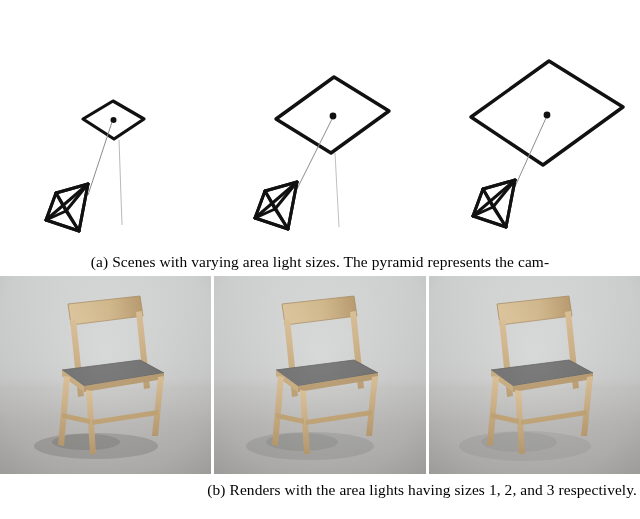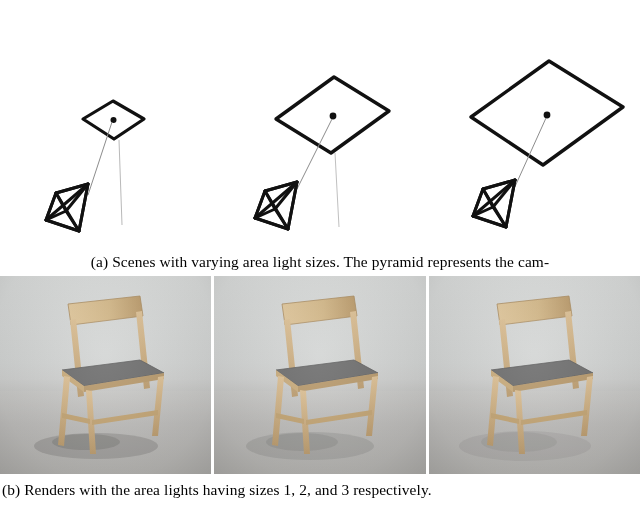--- a/index.html
+++ b/index.html
@@ -90,21 +90,21 @@
     top: 0;
   }
 
   
   .caption-b {
     width: 640px;
     padding: 6px 3px 2px 2px;
     box-sizing: border-box;
     font-size: 15.4px;
     line-height: 1.3;
-    text-align: left;
+    text-align: right;
     letter-spacing: 0.1px;
   }
 </style>
 </head>
 <body>
 
 <div class="figure">
 
   <div class="scene-row">
 

